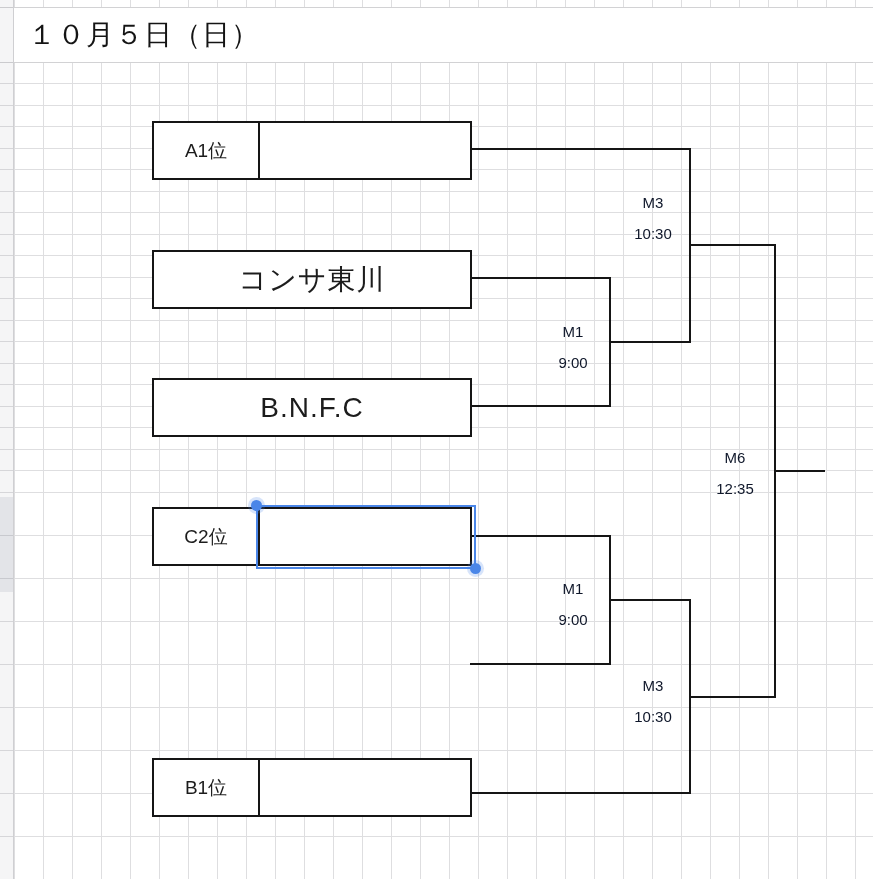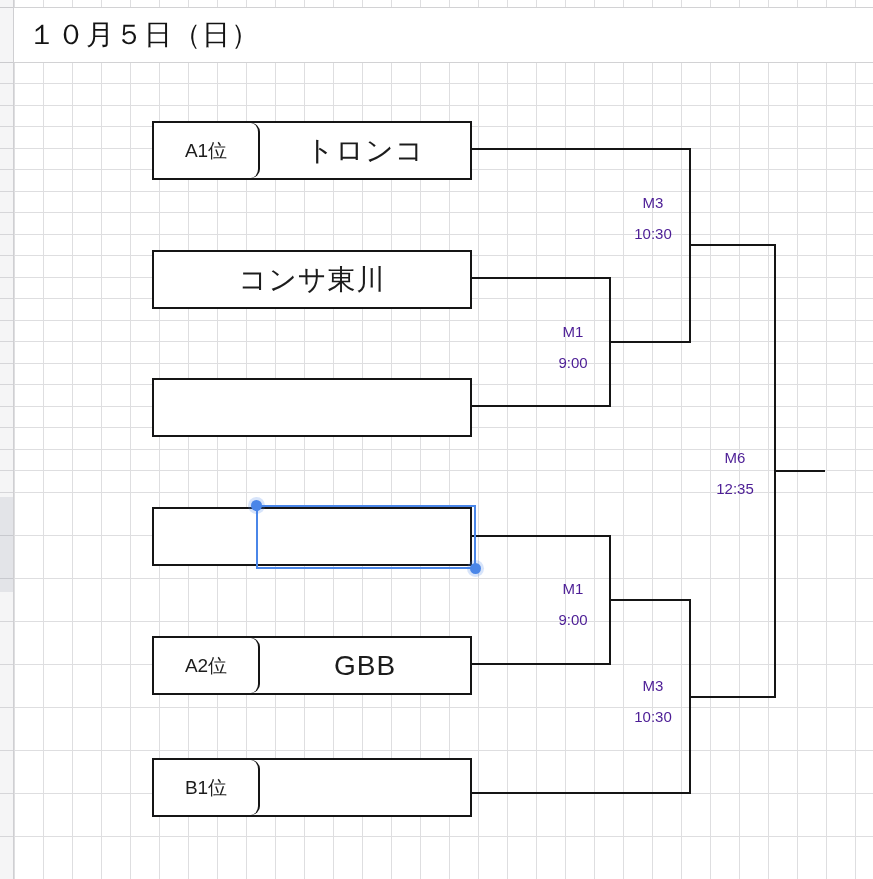--- a/index.html
+++ b/index.html
@@ -43,32 +43,32 @@
     position:absolute; left:28px; top:16px; z-index:3;
     font-size:28px; letter-spacing:1px; color:#141414; white-space:nowrap;
   }
 
   .team-box {
     position:absolute; left:152px; width:320px; height:59px; z-index:3;
     display:flex; background:#ffffff; border:2px solid #151515;
   }
   .seed-cell {
     width:106px; display:flex; align-items:center; justify-content:center;
-    font-size:19px; border-right:2px solid #151515; background:#ffffff;border-radius:9px;
+    font-size:19px; border-right:2px solid #151515; background:#ffffff;
   }
   .name-cell {
     flex:1; display:flex; align-items:center; justify-content:center;
     font-size:28px; letter-spacing:1px; background:#ffffff;
   }
 
   .bline { position:absolute; background:#151515; z-index:2; }
   .bline.h { height:2px; }
   .bline.v { width:2px; }
 
-  .match-label { position:absolute; width:58px; text-align:center; z-index:4; color:#4c1d95; }
+  .match-label { position:absolute; width:58px; text-align:center; z-index:4; color:#0f172a; }
   .match-label div { height:31px; line-height:31px; font-size:15px; }
 
   
   .selection {
     position:absolute; left:256px; top:505px; width:220px; height:64px;
     border:2px solid #4a86e8; z-index:6; background:transparent;
   }
   .handle {
     position:absolute; width:11px; height:11px; border-radius:50%;
     background:#4a86e8; box-shadow:0 0 0 3px rgba(74,134,232,0.22);
@@ -85,32 +85,29 @@
   <div class="grid-area"></div>
 
   <div class="left-strip">
     <div class="left-strip-highlight"></div>
   </div>
 
   <div class="title-text">１０月５日（日）</div>
 
   <div class="team-box" style="top:121px">
     <div class="seed-cell">A1位</div>
-    <div class="name-cell">トロンコ</div>
   </div>
   <div class="team-box" style="top:250px">
     <div class="name-cell">コンサ東川</div>
   </div>
   <div class="team-box" style="top:378px">
+    <div class="name-cell">B.N.F.C</div>
   </div>
   <div class="team-box" style="top:507px">
-  </div>
-  <div class="team-box" style="top:636px">
-    <div class="seed-cell">A2位</div>
-    <div class="name-cell">GBB</div>
+    <div class="seed-cell">C2位</div>
   </div>
   <div class="team-box" style="top:758px">
     <div class="seed-cell">B1位</div>
   </div>
 
   <div class="bline h" style="left:470px; top:148px; width:221px"></div>
   <div class="bline h" style="left:470px; top:277px; width:141px"></div>
   <div class="bline h" style="left:470px; top:405px; width:141px"></div>
   <div class="bline v" style="left:609px; top:277px; height:130px"></div>
   <div class="bline h" style="left:609px; top:341px; width:82px"></div>

